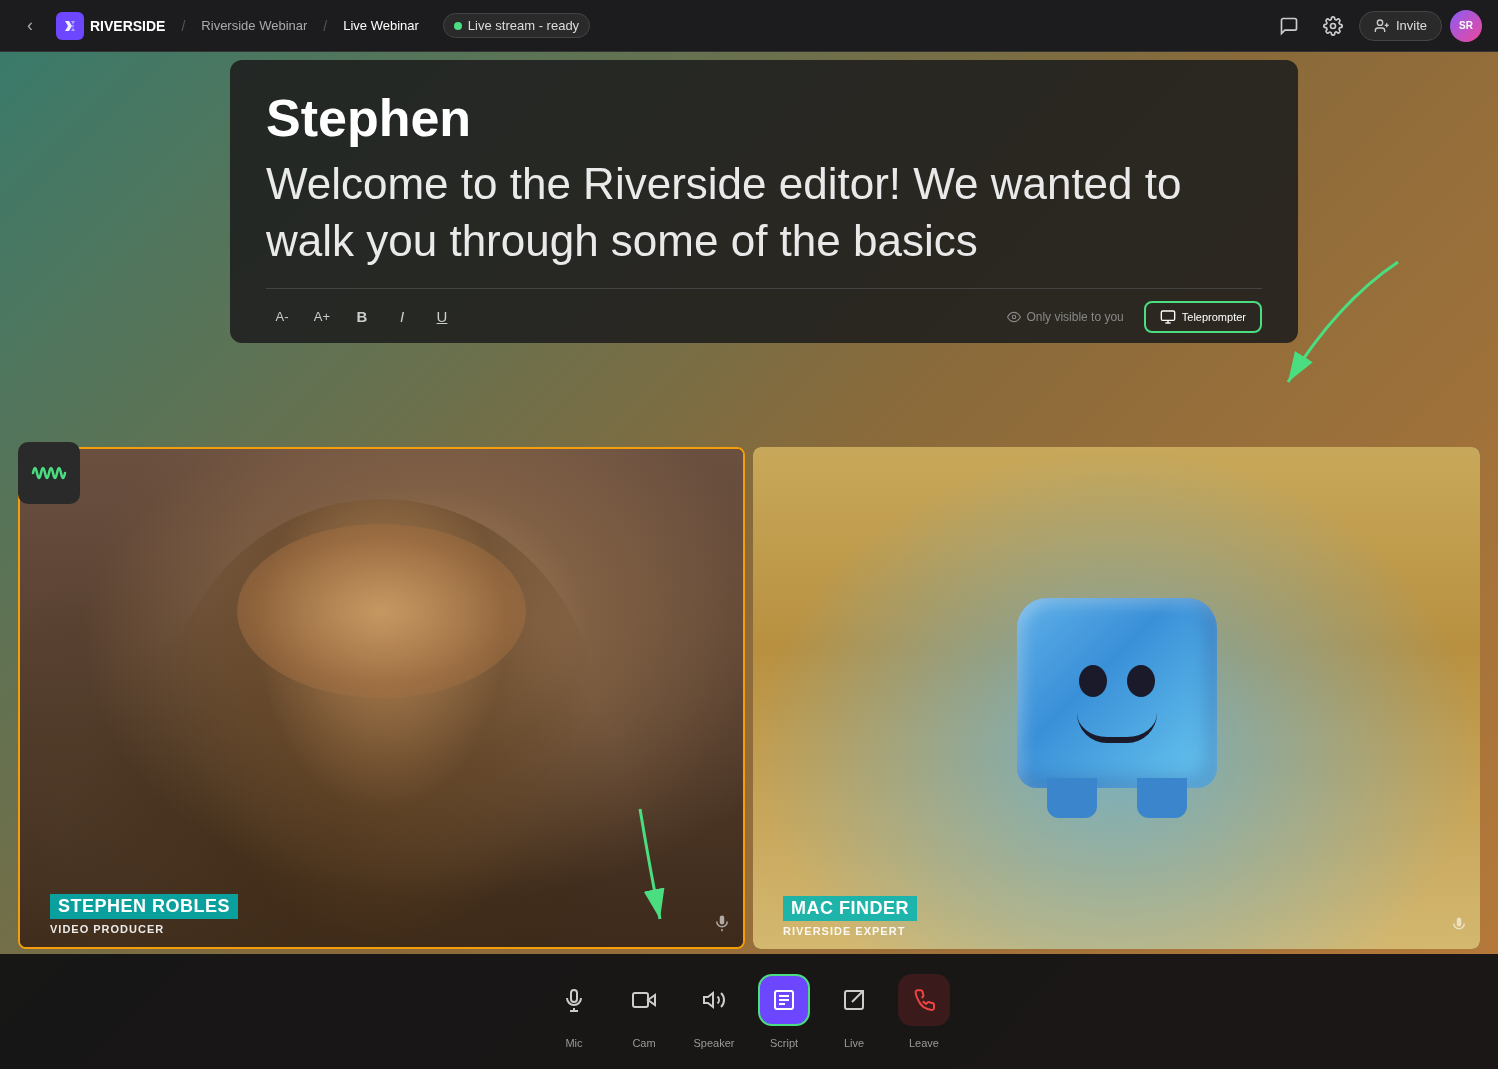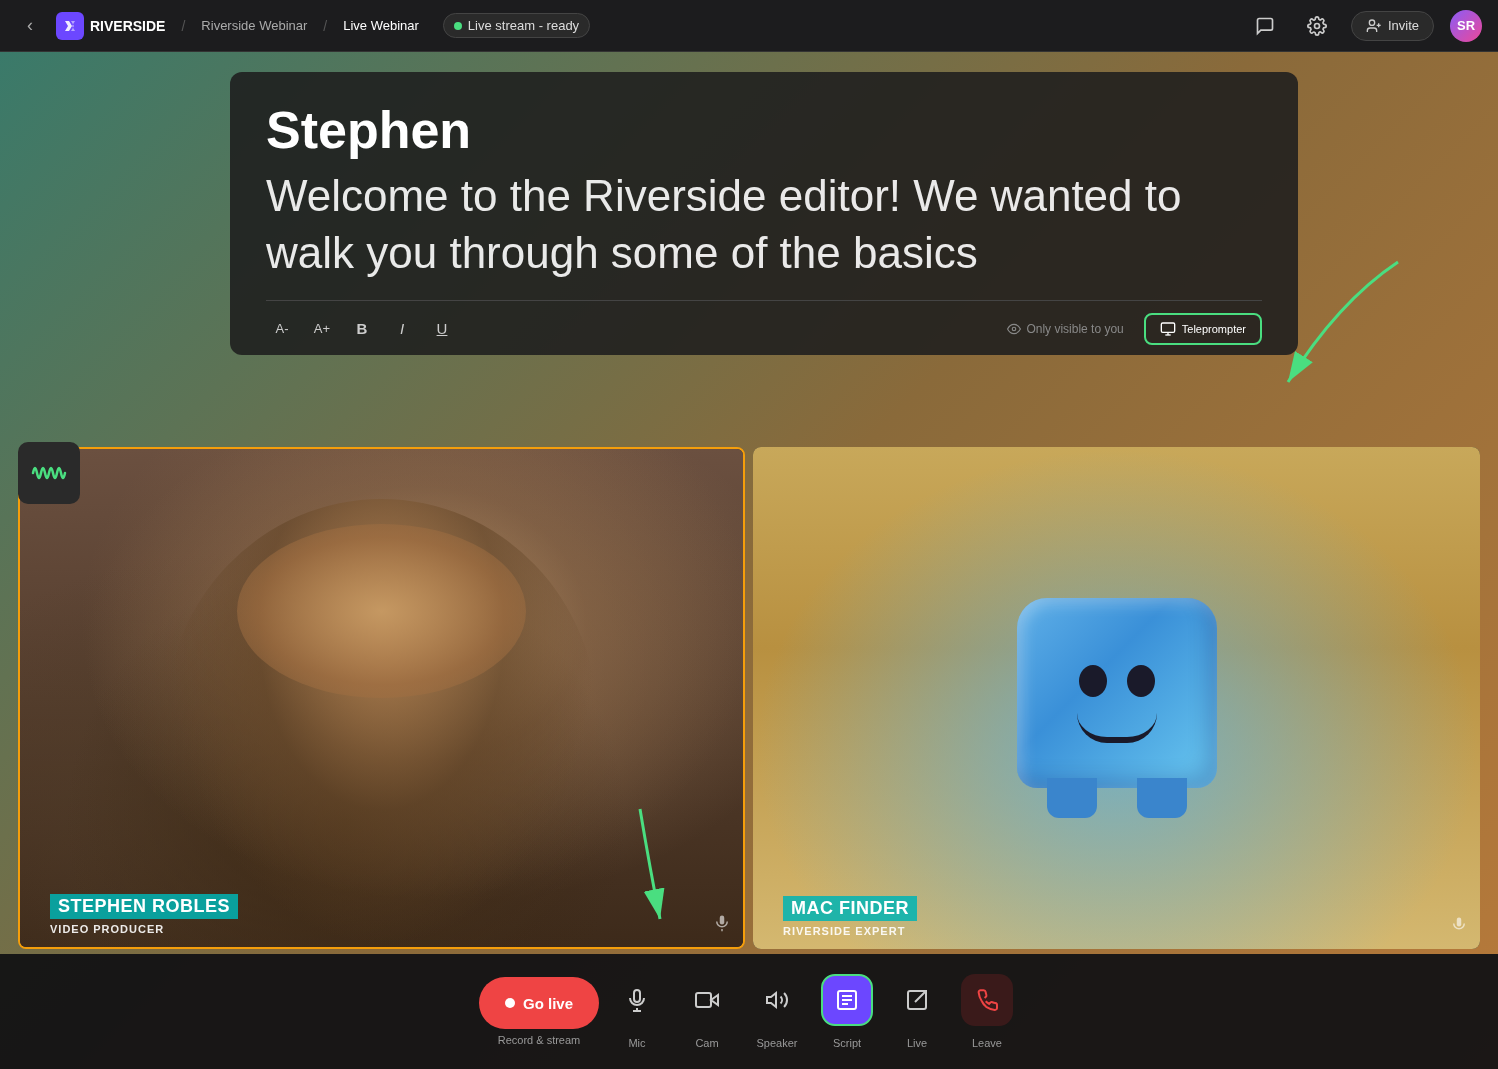--- a/index.html
+++ b/index.html
@@ -93,21 +93,21 @@
       background: #4ade80;
     }
     .live-text {
       color: #ddd;
       font-size: 13px;
     }
     .titlebar-right {
       margin-left: auto;
       display: flex;
       align-items: center;
-      gap: 16px;
+      gap: 8px;
       justify-content: flex-end;
     }
     .icon-btn {
       width: 36px;
       height: 36px;
       display: flex;
       align-items: center;
       justify-content: center;
       color: #ccc;
       cursor: pointer;
@@ -128,39 +128,39 @@
     .avatar {
       width: 32px;
       height: 32px;
       border-radius: 50%;
       background: linear-gradient(135deg, #8b5cf6, #ec4899);
       overflow: hidden;
       display: flex;
       align-items: center;
       justify-content: center;
       color: #fff;
-      font-size: 13px;
+      font-size: 10px;
       font-weight: 600;
     }
 
     
     .main-area {
       position: absolute;
       top: 52px;
       left: 0; right: 0;
       bottom: 0;
       background: linear-gradient(135deg, #3a7a6a 0%, #8a6a3a 50%, #b87a3a 100%);
       display: flex;
       flex-direction: column;
     }
 
     
     .teleprompter-panel {
       position: absolute;
-      top: 20px;
+      top: 8px;
       left: 230px;
       right: 200px;
       background: rgba(30,30,30,0.88);
       border-radius: 12px;
       padding: 30px 36px 0;
       z-index: 50;
     }
     .teleprompter-text {
       color: #fff;
     }
@@ -535,27 +535,20 @@
     <defs>
       <marker id="arrowhead2" markerWidth="10" markerHeight="7" refX="10" refY="3.5" orient="auto">
         <polygon points="0 0, 10 3.5, 0 7" fill="#4ade80"></polygon>
       </marker>
     </defs>
     <path d="M 60 10 Q 70 70 80 120" stroke="#4ade80" stroke-width="3" fill="none" marker-end="url(#arrowhead2)"></path>
   </svg>
 
   <div class="bottom-toolbar">
 
-    <div class="go-live-wrap">
-      <div class="toolbar-icon-wrap go-live">
-        <div style="width:10px; height:10px; border-radius:50%; background:#fff; flex-shrink:0;"></div>
-        <span>Go live</span>
-      </div>
-      <span class="toolbar-label">Record &amp; stream</span>
-    </div>
 
     <div class="toolbar-item">
       <div class="toolbar-icon-wrap">
         <svg width="24" height="24" viewBox="0 0 24 24" fill="none" stroke="#ccc" stroke-width="2">
           <rect x="9" y="2" width="6" height="12" rx="3"></rect>
           <path d="M5 10a7 7 0 0 0 14 0"></path>
           <line x1="12" y1="20" x2="12" y2="23"></line>
           <line x1="8" y1="23" x2="16" y2="23"></line>
         </svg>
       </div>

